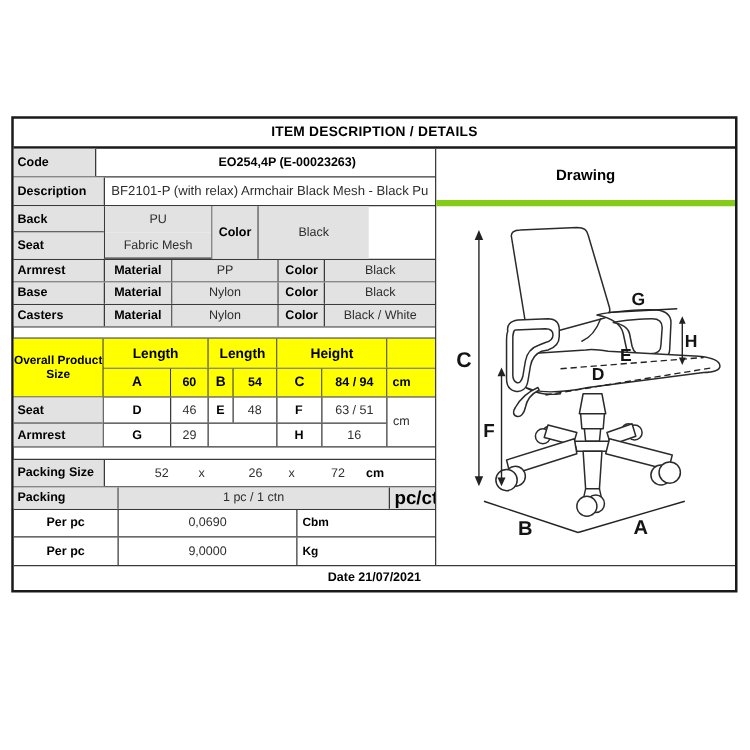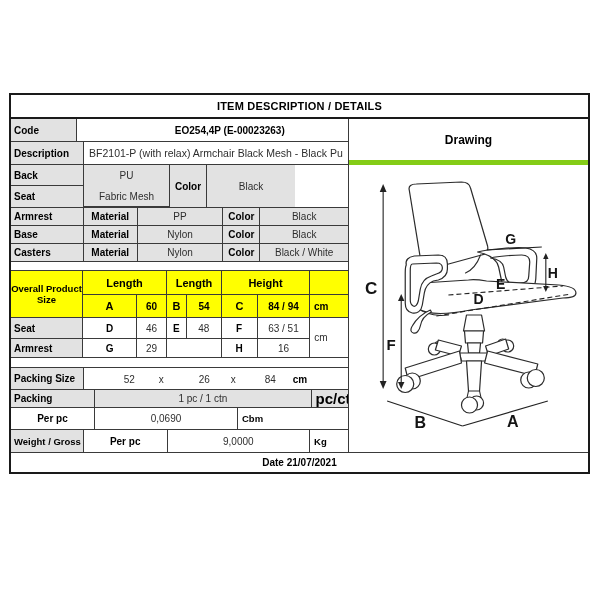--- a/index.html
+++ b/index.html
@@ -150,39 +150,38 @@
 
         <div class="row bb" style="height:10px"></div>
 
         <div class="row bb" style="height:22px">
           <div class="c g lbl" style="width:73px">Packing Size</div>
           <div class="c nr ps" style="width:265px">
             <span style="left:12px">52</span>
             <span style="left:47px">x</span>
             <span style="left:87px">26</span>
             <span style="left:119px">x</span>
-            <span style="left:153px">84</span>
+            <span style="left:153px">72</span>
             <span style="left:181px;font-weight:bold;color:#000">cm</span>
           </div>
         </div>
 
         <div class="row bb" style="height:18px">
           <div class="c g lbl" style="width:88px">Packing</div>
           <div class="c g" style="width:227px">1 pc / 1 ctn</div>
           <div class="c g b ul nr" style="width:38px;font-size:15px">pc/ctn</div>
         </div>
 
         <div class="row bb" style="height:22px">
           <div class="c b" style="width:84px">Per pc</div>
           <div class="c" style="width:143px">0,0690</div>
           <div class="c b ul nr" style="width:38px;font-size:9.5px">Cbm</div>
         </div>
 
         <div class="row" style="height:22px">
-          <div class="c g lbl" style="width:73px;font-size:9.5px">Weight / Gross</div>
           <div class="c b" style="width:84px">Per pc</div>
           <div class="c" style="width:143px">9,0000</div>
           <div class="c b ul nr" style="width:38px;font-size:9.5px">Kg</div>
         </div>
       </div>
 
       <div class="pane">
         <div class="pane-title">Drawing</div>
         <div class="pane-body">
           <svg viewBox="349 166 238 287" preserveAspectRatio="none">

